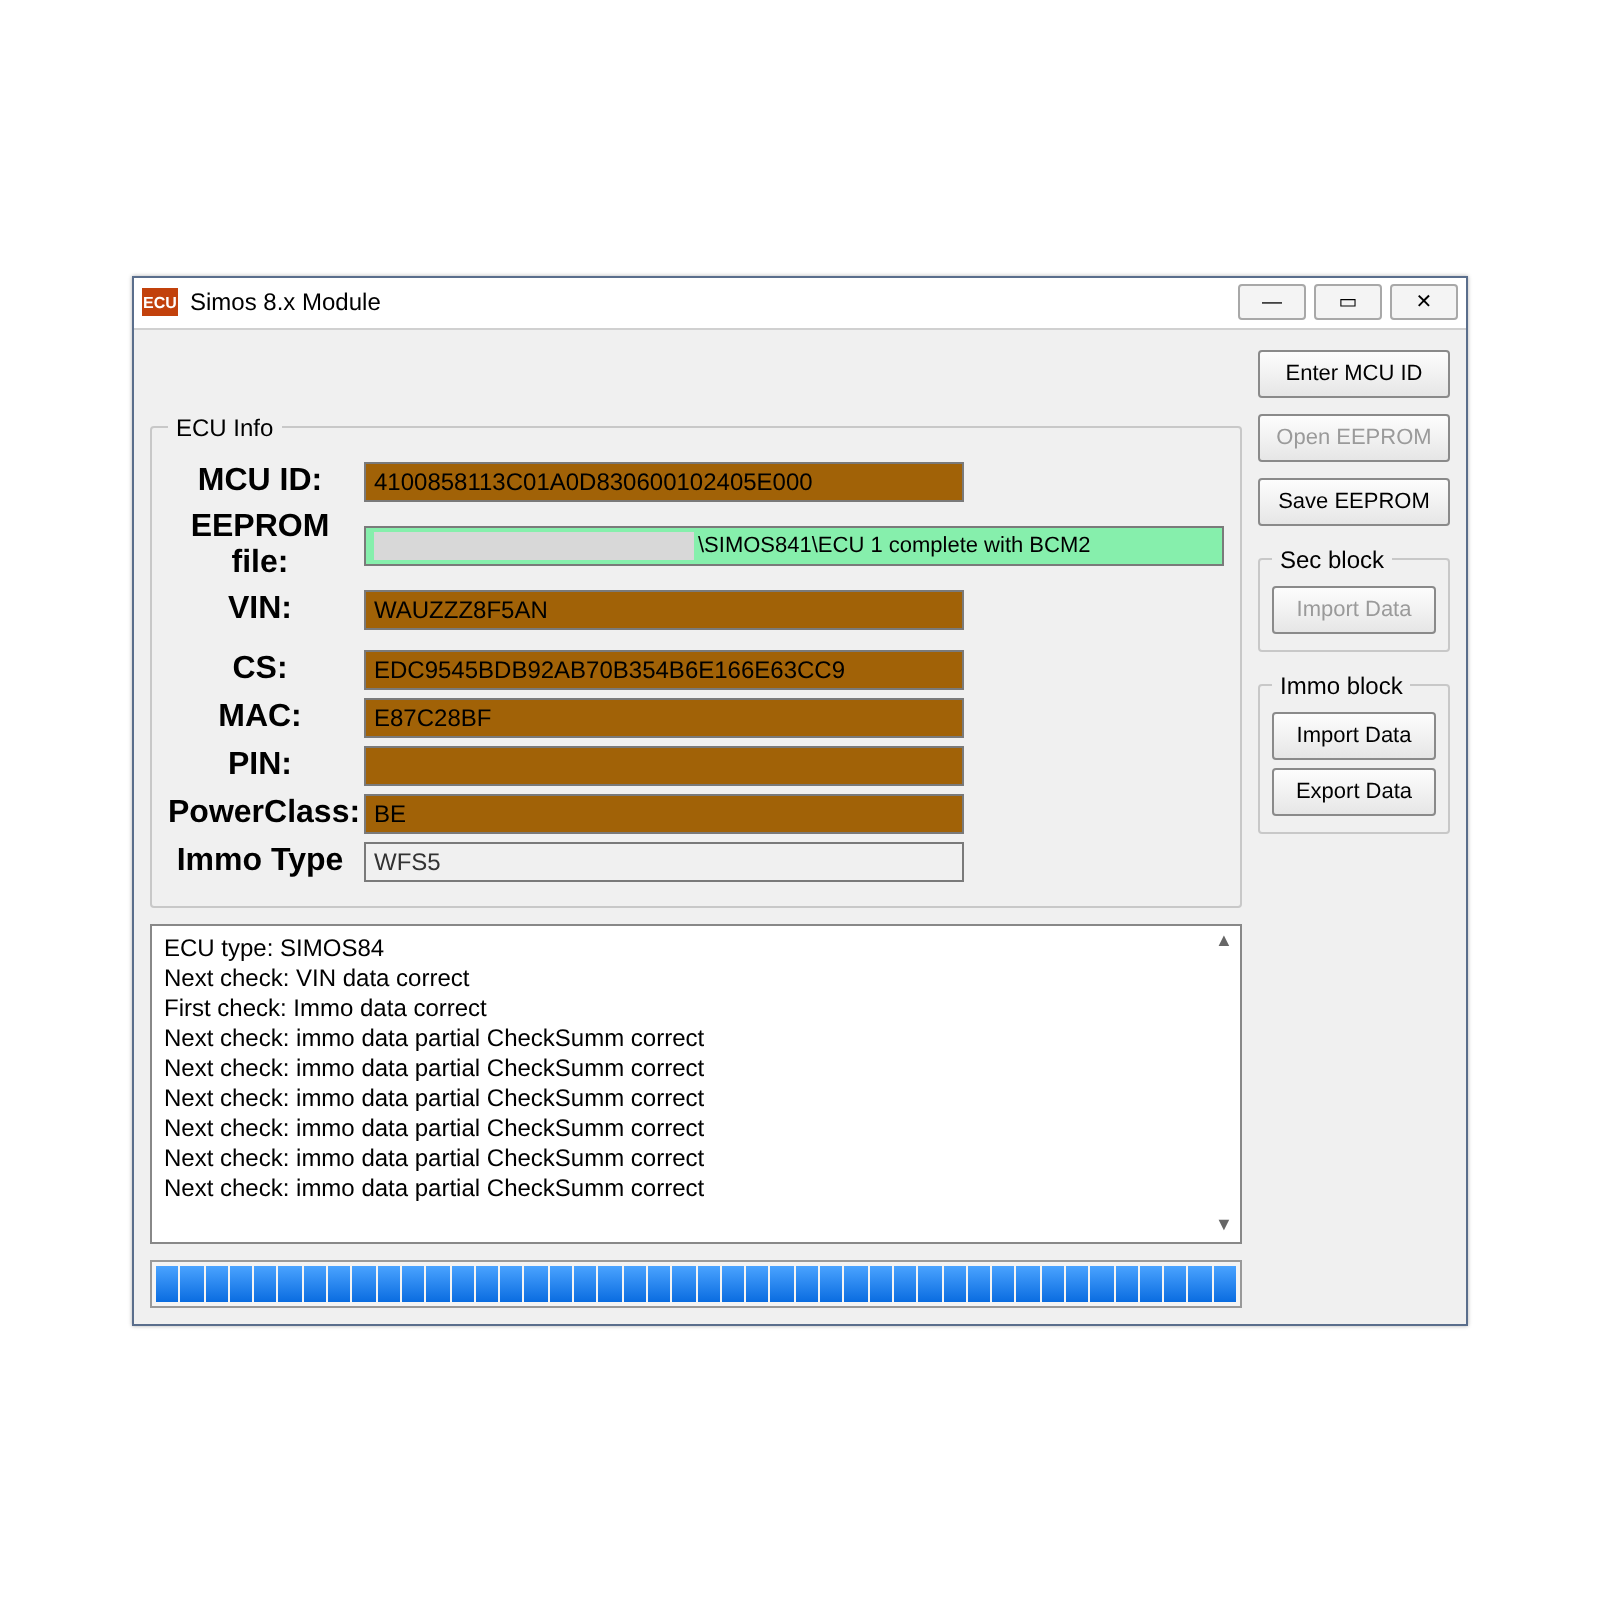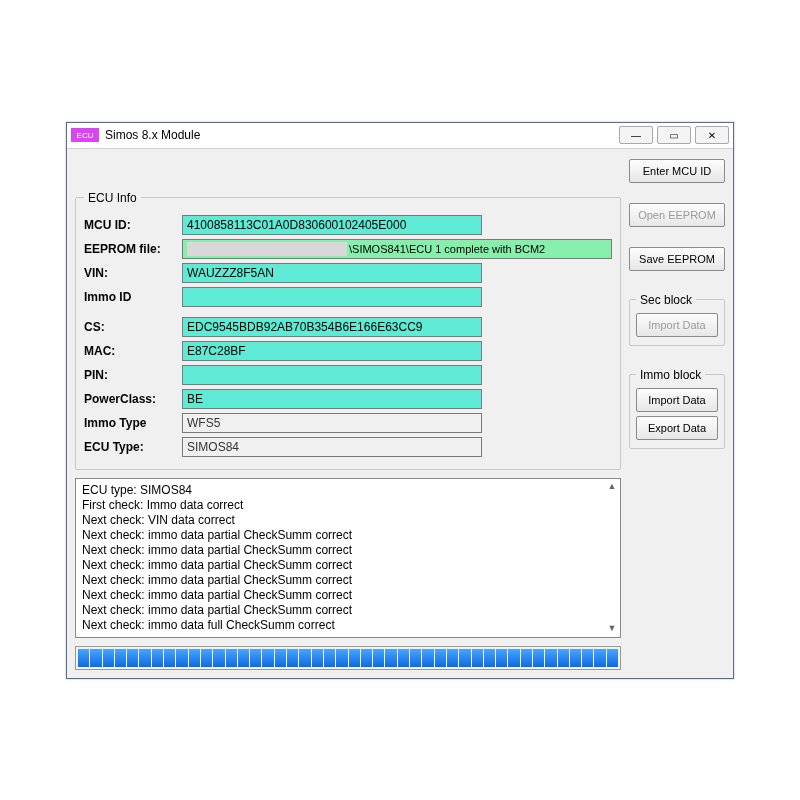--- a/index.html
+++ b/index.html
@@ -22,62 +22,62 @@
   }
   .titlebar {
     height: 26px;
     background: #fff;
     border-bottom: 1px solid #d0d0d0;
     display: flex;
     align-items: center;
     padding: 0 4px;
   }
   .titlebar .app-icon {
-    width: 28px; height: 14px;
-    background: #d946ef;
+    width: 18px; height: 14px;
+    background: #c2410c;
     color: #fff;
     font-size: 8px;
-    font-weight: normal;
+    font-weight: bold;
     display:flex;align-items:center;justify-content:center;
     margin-right: 6px;
   }
   .titlebar .title { flex:1; font-size:12px; }
   .win-btn {
     width: 34px; height: 18px;
     border:1px solid #a8a8a8;
     background:#f4f4f4;
     margin-left:4px;
     display:flex;align-items:center;justify-content:center;
     font-size:10px;
     border-radius:2px;
   }
   .content {
     padding: 8px;
     display:flex;
     gap:8px;
   }
   .left { flex:1;margin-top:34px; }
-  .right { width:96px; display:flex;flex-direction:column;gap:16px; }
+  .right { width:96px; display:flex;flex-direction:column;gap:4px; }
   fieldset {
     border:1px solid #c8c8c8;
     border-radius:2px;
     padding:6px 8px 8px 8px;
     margin:0;
   }
   legend { font-size:12px; padding:0 4px; }
   .row { display:flex; align-items:center; margin:4px 0; gap:6px; }
-  .row label { width:92px; font-size:12px; font-weight:bold; }
+  .row label { width:92px; font-size:16px; font-weight:bold;text-align:center; }
   .row input[type=text] {
     flex:1;
     height:20px;
     border:1px solid #7a7a7a;
     padding:1px 4px;
     font-family: Tahoma, sans-serif;
     font-size:12px;
-    background:#5eead4;
+    background:#a16207;
   }
   .row input.ro { background:#f0f0f0; color:#333; }
   .row input.half { flex:0 0 300px; }
   .eeprom-wrap { flex:1; display:flex; align-items:center; border:1px solid #7a7a7a; height:20px; background:#86efac; }
   .eeprom-wrap .obscured { width:160px; height:14px; background:#d8d8d8; margin-left:4px; }
   .eeprom-wrap .tail { font-size:11px; padding-left:2px; white-space:nowrap; overflow:hidden; }
   .btn {
     height:24px;
     border:1px solid #8a8a8a;
     background:linear-gradient(#fdfdfd,#e6e6e6);
@@ -147,24 +147,20 @@
             <div class="obscured"></div>
             <div class="tail">\SIMOS841\ECU 1 complete with BCM2</div>
           </div>
         </div>
 
         <div class="row">
           <label>VIN:</label>
           <input type="text" class="half" value="WAUZZZ8F5AN" style="">
         </div>
 
-        <div class="row">
-          <label>Immo ID</label>
-          <input type="text" class="half" value="" style="">
-        </div>
 
         <div class="row" style="margin-top:10px;">
           <label>CS:</label>
           <input type="text" class="half" value="EDC9545BDB92AB70B354B6E166E63CC9" style="">
         </div>
 
         <div class="row">
           <label>MAC:</label>
           <input type="text" class="half" value="E87C28BF" style="">
         </div>
@@ -177,39 +173,34 @@
         <div class="row">
           <label>PowerClass:</label>
           <input type="text" class="half" value="BE" style="">
         </div>
 
         <div class="row">
           <label>Immo Type</label>
           <input type="text" class="half ro" readonly="" value="WFS5" style="">
         </div>
 
-        <div class="row">
-          <label>ECU Type:</label>
-          <input type="text" class="half ro" readonly="" value="SIMOS84" style="">
-        </div>
       </fieldset>
 
       <div class="log" id="log-box">
         <div class="scroll-triangle" style="top:2px">▲</div>
         <div class="scroll-triangle" style="bottom:2px">▼</div>
       <div>ECU type: SIMOS84</div>
+          <div>Next check: VIN data correct</div>
           <div>First check: Immo data correct</div>
-          <div>Next check: VIN data correct</div>
-          <div>Next check: immo data partial CheckSumm correct</div>
-          <div>Next check: immo data partial CheckSumm correct</div>
-          <div>Next check: immo data partial CheckSumm correct</div>
-          <div>Next check: immo data partial CheckSumm correct</div>
-          <div>Next check: immo data partial CheckSumm correct</div>
-          <div>Next check: immo data partial CheckSumm correct</div>
-          <div>Next check: immo data full CheckSumm correct</div>
+          <div>Next check: immo data partial CheckSumm correct</div>
+          <div>Next check: immo data partial CheckSumm correct</div>
+          <div>Next check: immo data partial CheckSumm correct</div>
+          <div>Next check: immo data partial CheckSumm correct</div>
+          <div>Next check: immo data partial CheckSumm correct</div>
+          <div>Next check: immo data partial CheckSumm correct</div>
         </div>
 
       <div class="progress" id="progress-bar">
           <div class="seg"></div>
           <div class="seg"></div>
           <div class="seg"></div>
           <div class="seg"></div>
           <div class="seg"></div>
           <div class="seg"></div>
           <div class="seg"></div>

